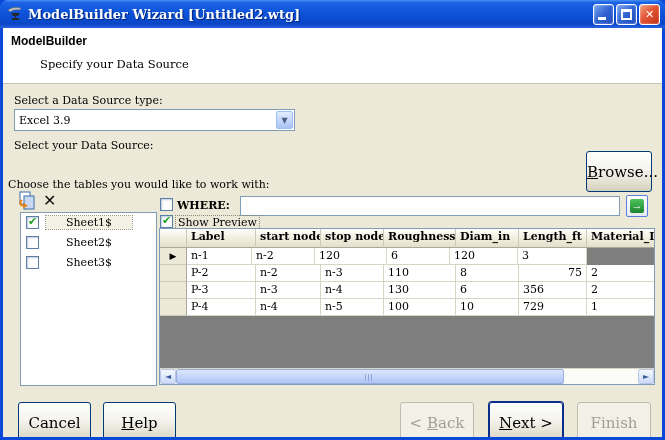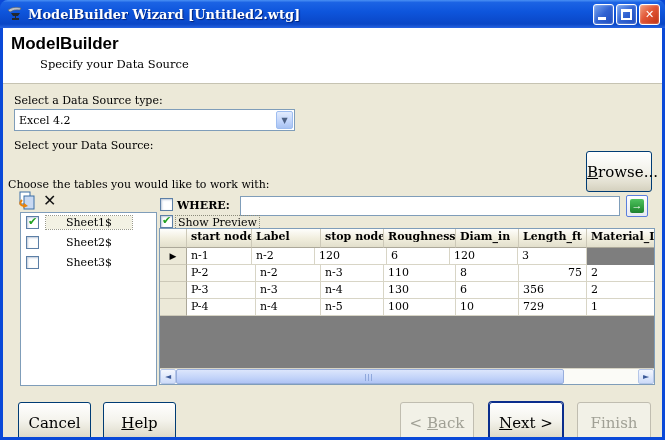--- a/index.html
+++ b/index.html
@@ -31,21 +31,21 @@
     box-shadow:inset 0 0 2px rgba(255,255,255,.6);
     padding:0;cursor:pointer;position:relative;
   }
   .winbtn.close{background:linear-gradient(135deg,#F0A080 0%,#E25636 45%,#C03010 100%);}
   .winbtn .minbar{position:absolute;left:4px;bottom:4px;width:8px;height:3px;background:#fff;}
   .winbtn .maxbox{position:absolute;left:4px;top:4px;width:11px;height:11px;border:2px solid #fff;border-top-width:3px;}
   .winbtn .x{font-weight:bold;font-family:"DejaVu Sans",sans-serif;}
   
   .content{position:relative;width:659px;height:409px;background:#ECE9D8;overflow:hidden;}
   .wizhead{position:absolute;left:0;top:0;width:659px;height:56px;background:#fff;border-bottom:1px solid #c6c3b2;}
-  .wizhead .app{position:absolute;left:8px;top:6px;font-family:"Liberation Sans",sans-serif;font-weight:bold;font-size:17px;}
+  .wizhead .app{position:absolute;left:8px;top:6px;font-family:"Liberation Sans",sans-serif;font-weight:bold;font-size:12px;}
   .wizhead .sub{position:absolute;left:37px;top:29px;font-size:11.5px;}
   .lbl{position:absolute;white-space:nowrap;}
   
   .field{position:absolute;background:#fff;border:1px solid #7F9DB9;padding:2px 4px;font-family:"DejaVu Serif",serif;font-size:11px;line-height:15px;}
   .combo{display:flex;align-items:center;justify-content:space-between;cursor:default;}
   .combo .arrowbtn{
     width:17px;height:18px;margin-right:-3px;border:1px solid #9EBDF0;border-radius:2px;
     background:linear-gradient(180deg,#E3ECFD 0%,#C0D4FA 60%,#A8C2F2 100%);
     color:#4D6185;font-size:8px;line-height:17px;text-align:center;flex:none;
   }
@@ -146,21 +146,21 @@
 
   <div class="content">
 
     <div class="wizhead">
       <div class="app">ModelBuilder</div>
       <div class="sub">Specify your Data Source</div>
     </div>
 
     <div class="lbl" style="left:11px;top:66px;">Select a Data Source type:</div>
     <div class="field combo" style="left:11px;top:81px;width:281px;height:22px;">
-      <span>Excel 4.2</span>
+      <span>Excel 3.9</span>
       <span class="arrowbtn">▼</span>
     </div>
 
     <div class="lbl" style="left:11px;top:111px;">Select your Data Source:</div>
     <button class="xbtn" style="left:583px;top:123px;width:66px;"><span></span><u>B</u><span>rowse...</span></button>
 
     <div class="lbl" style="left:5px;top:150px;">Choose the tables you would like to work with:</div>
 
     <span class="toolicon" style="left:13px;top:163px;">
       <svg width="20" height="19" viewBox="0 0 20 19">
@@ -194,22 +194,22 @@
         </div>
       </div>
 
     <span class="cb" style="left:157px;top:187px;"><span>✔</span></span>
     <div class="lbl" style="left:173px;top:188px;outline:1px dotted #8a8a7a;padding:0 2px;">Show Preview</div>
 
     <div class="grid" style="left:156px;top:200px;width:496px;height:157px;">
       <div>
           <div class="grow head">
             <div class="gcell sel" style="width: 27px;"></div>
+            <div class="gcell" style="width: 69px;">Label</div>
             <div class="gcell" style="width: 65px;">start node</div>
-            <div class="gcell" style="width: 69px;">Label</div>
             <div class="gcell" style="width: 63px;">stop node</div>
             <div class="gcell" style="width: 72px;">Roughness_C</div>
             <div class="gcell" style="width: 63px;">Diam_in</div>
             <div class="gcell" style="width: 68px;">Length_ft</div>
             <div class="gcell" style="width: 69px;">Material_ID</div>
           </div>
           <div class="grow">
             <div class="gcell sel" style="width: 27px;"><span class="marker">▶</span></div>
             <div class="gcell" style="width: 65px;">n-1</div>
             <div class="gcell" style="width: 63px;">n-2</div>

